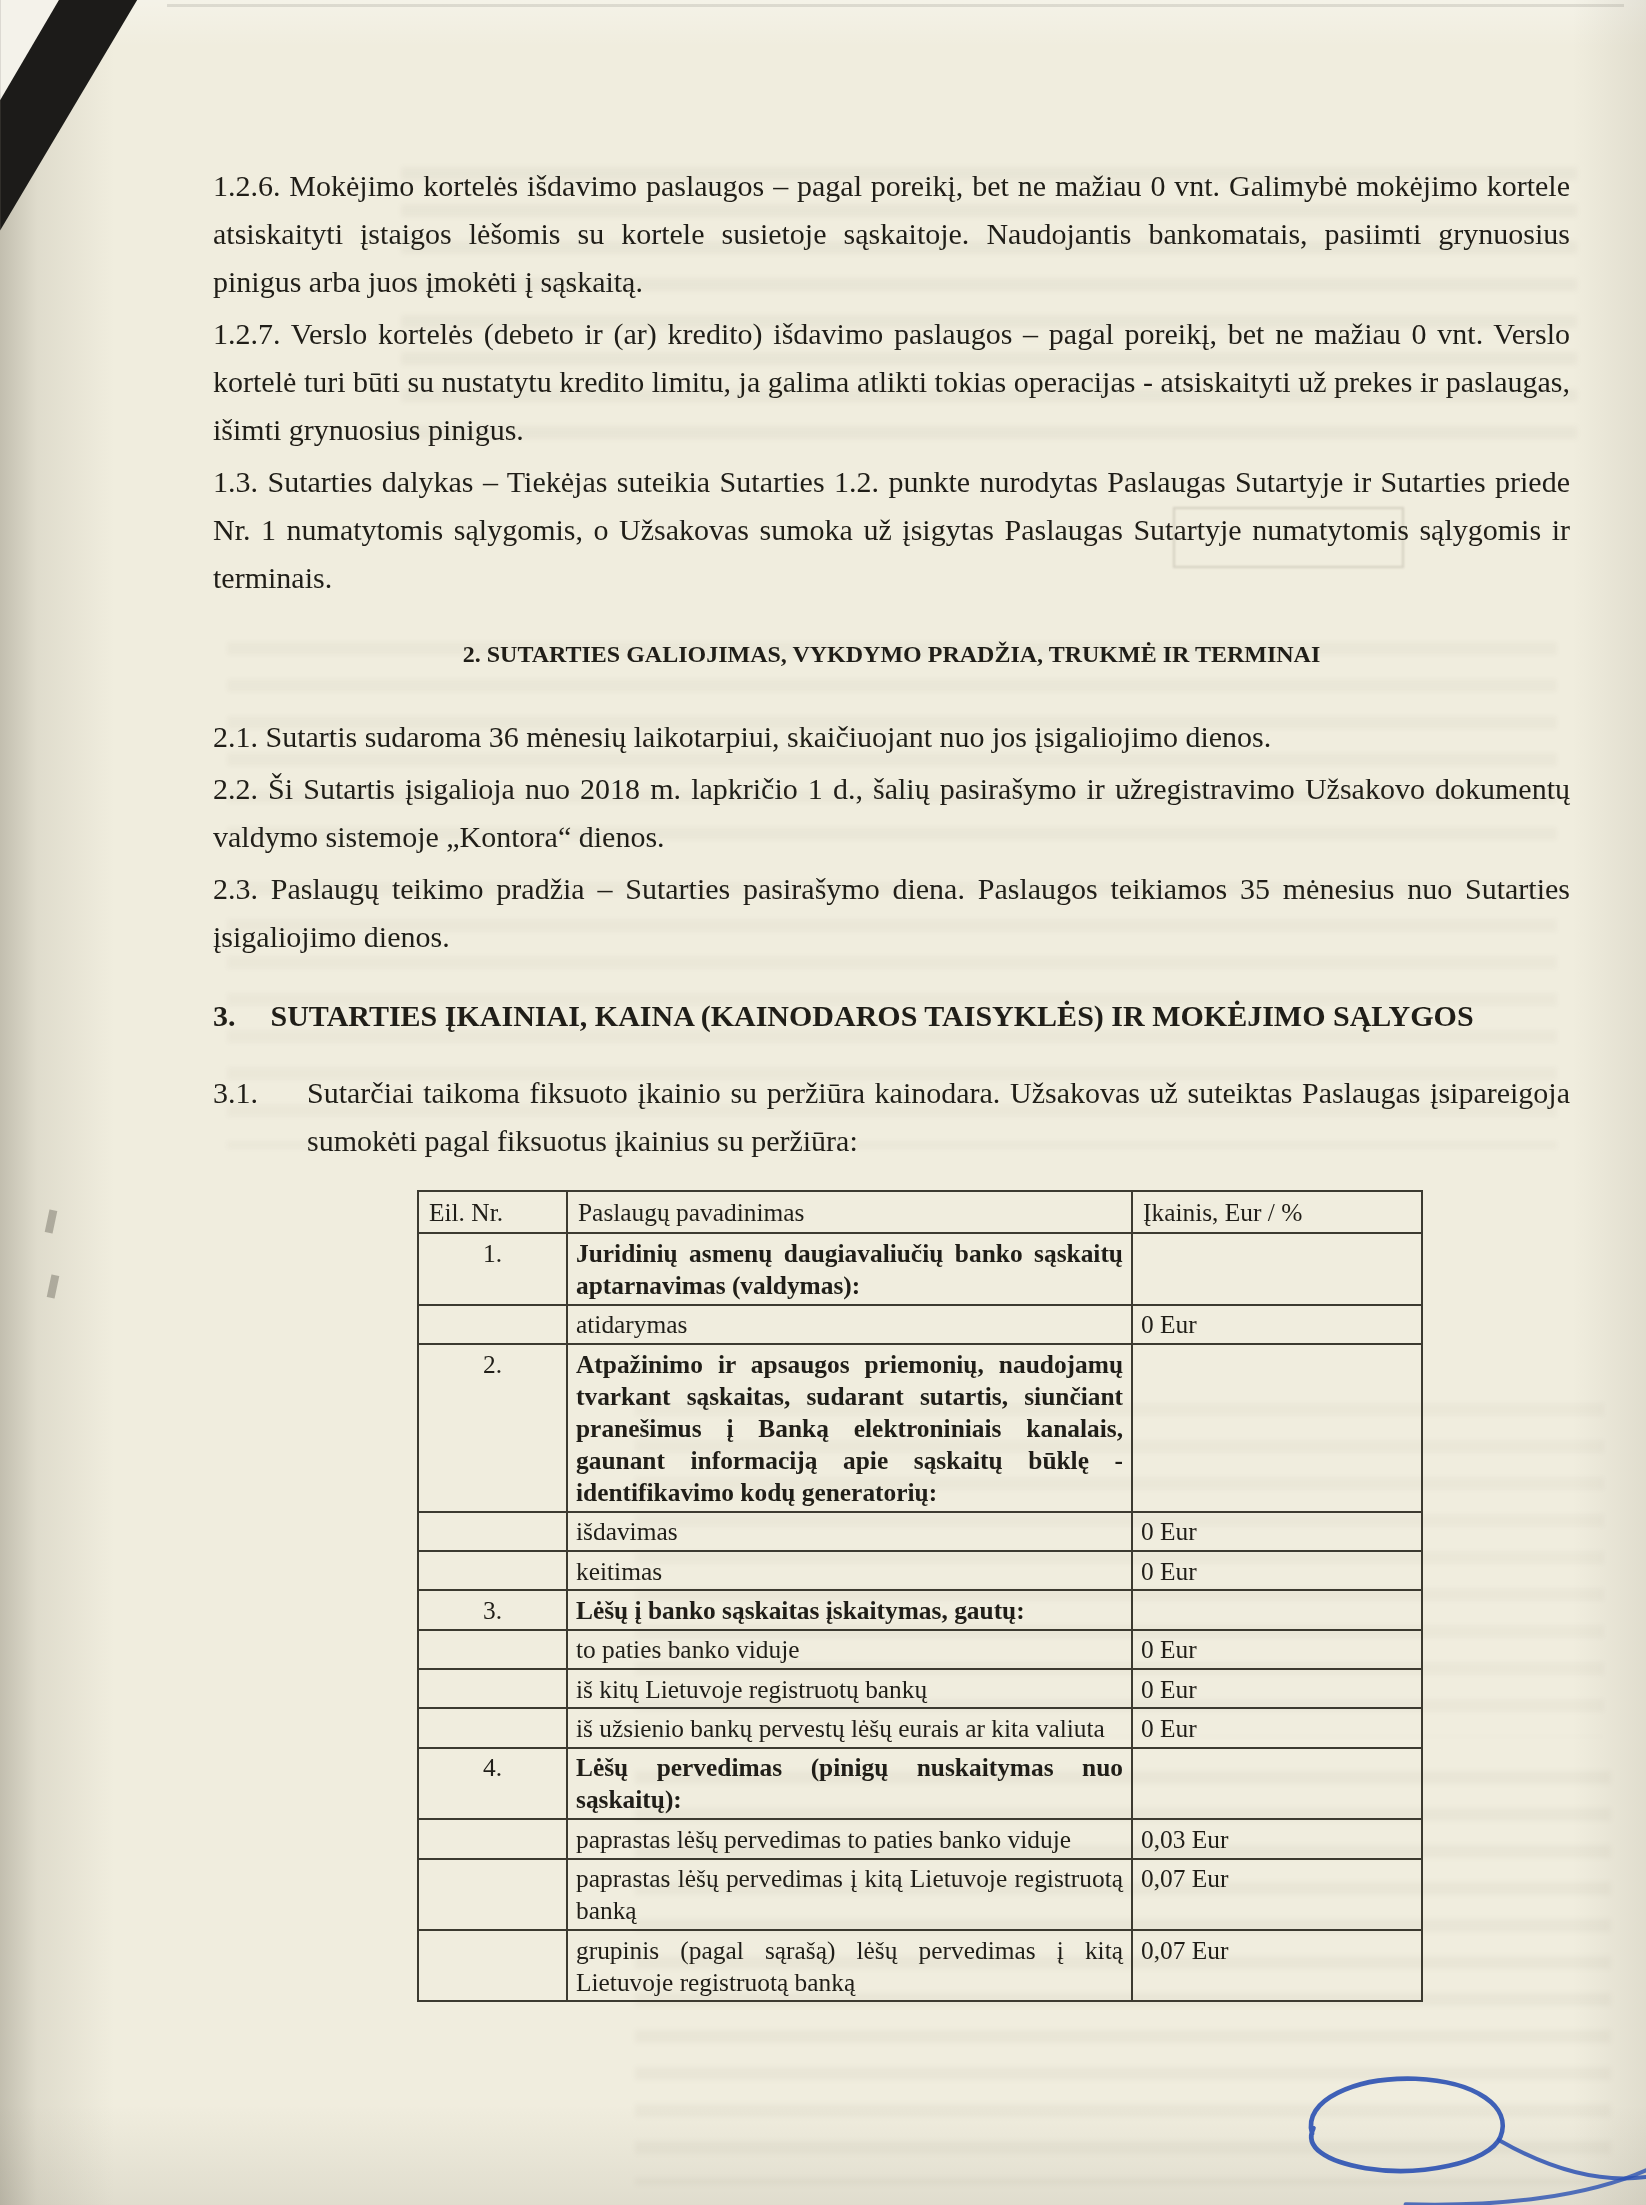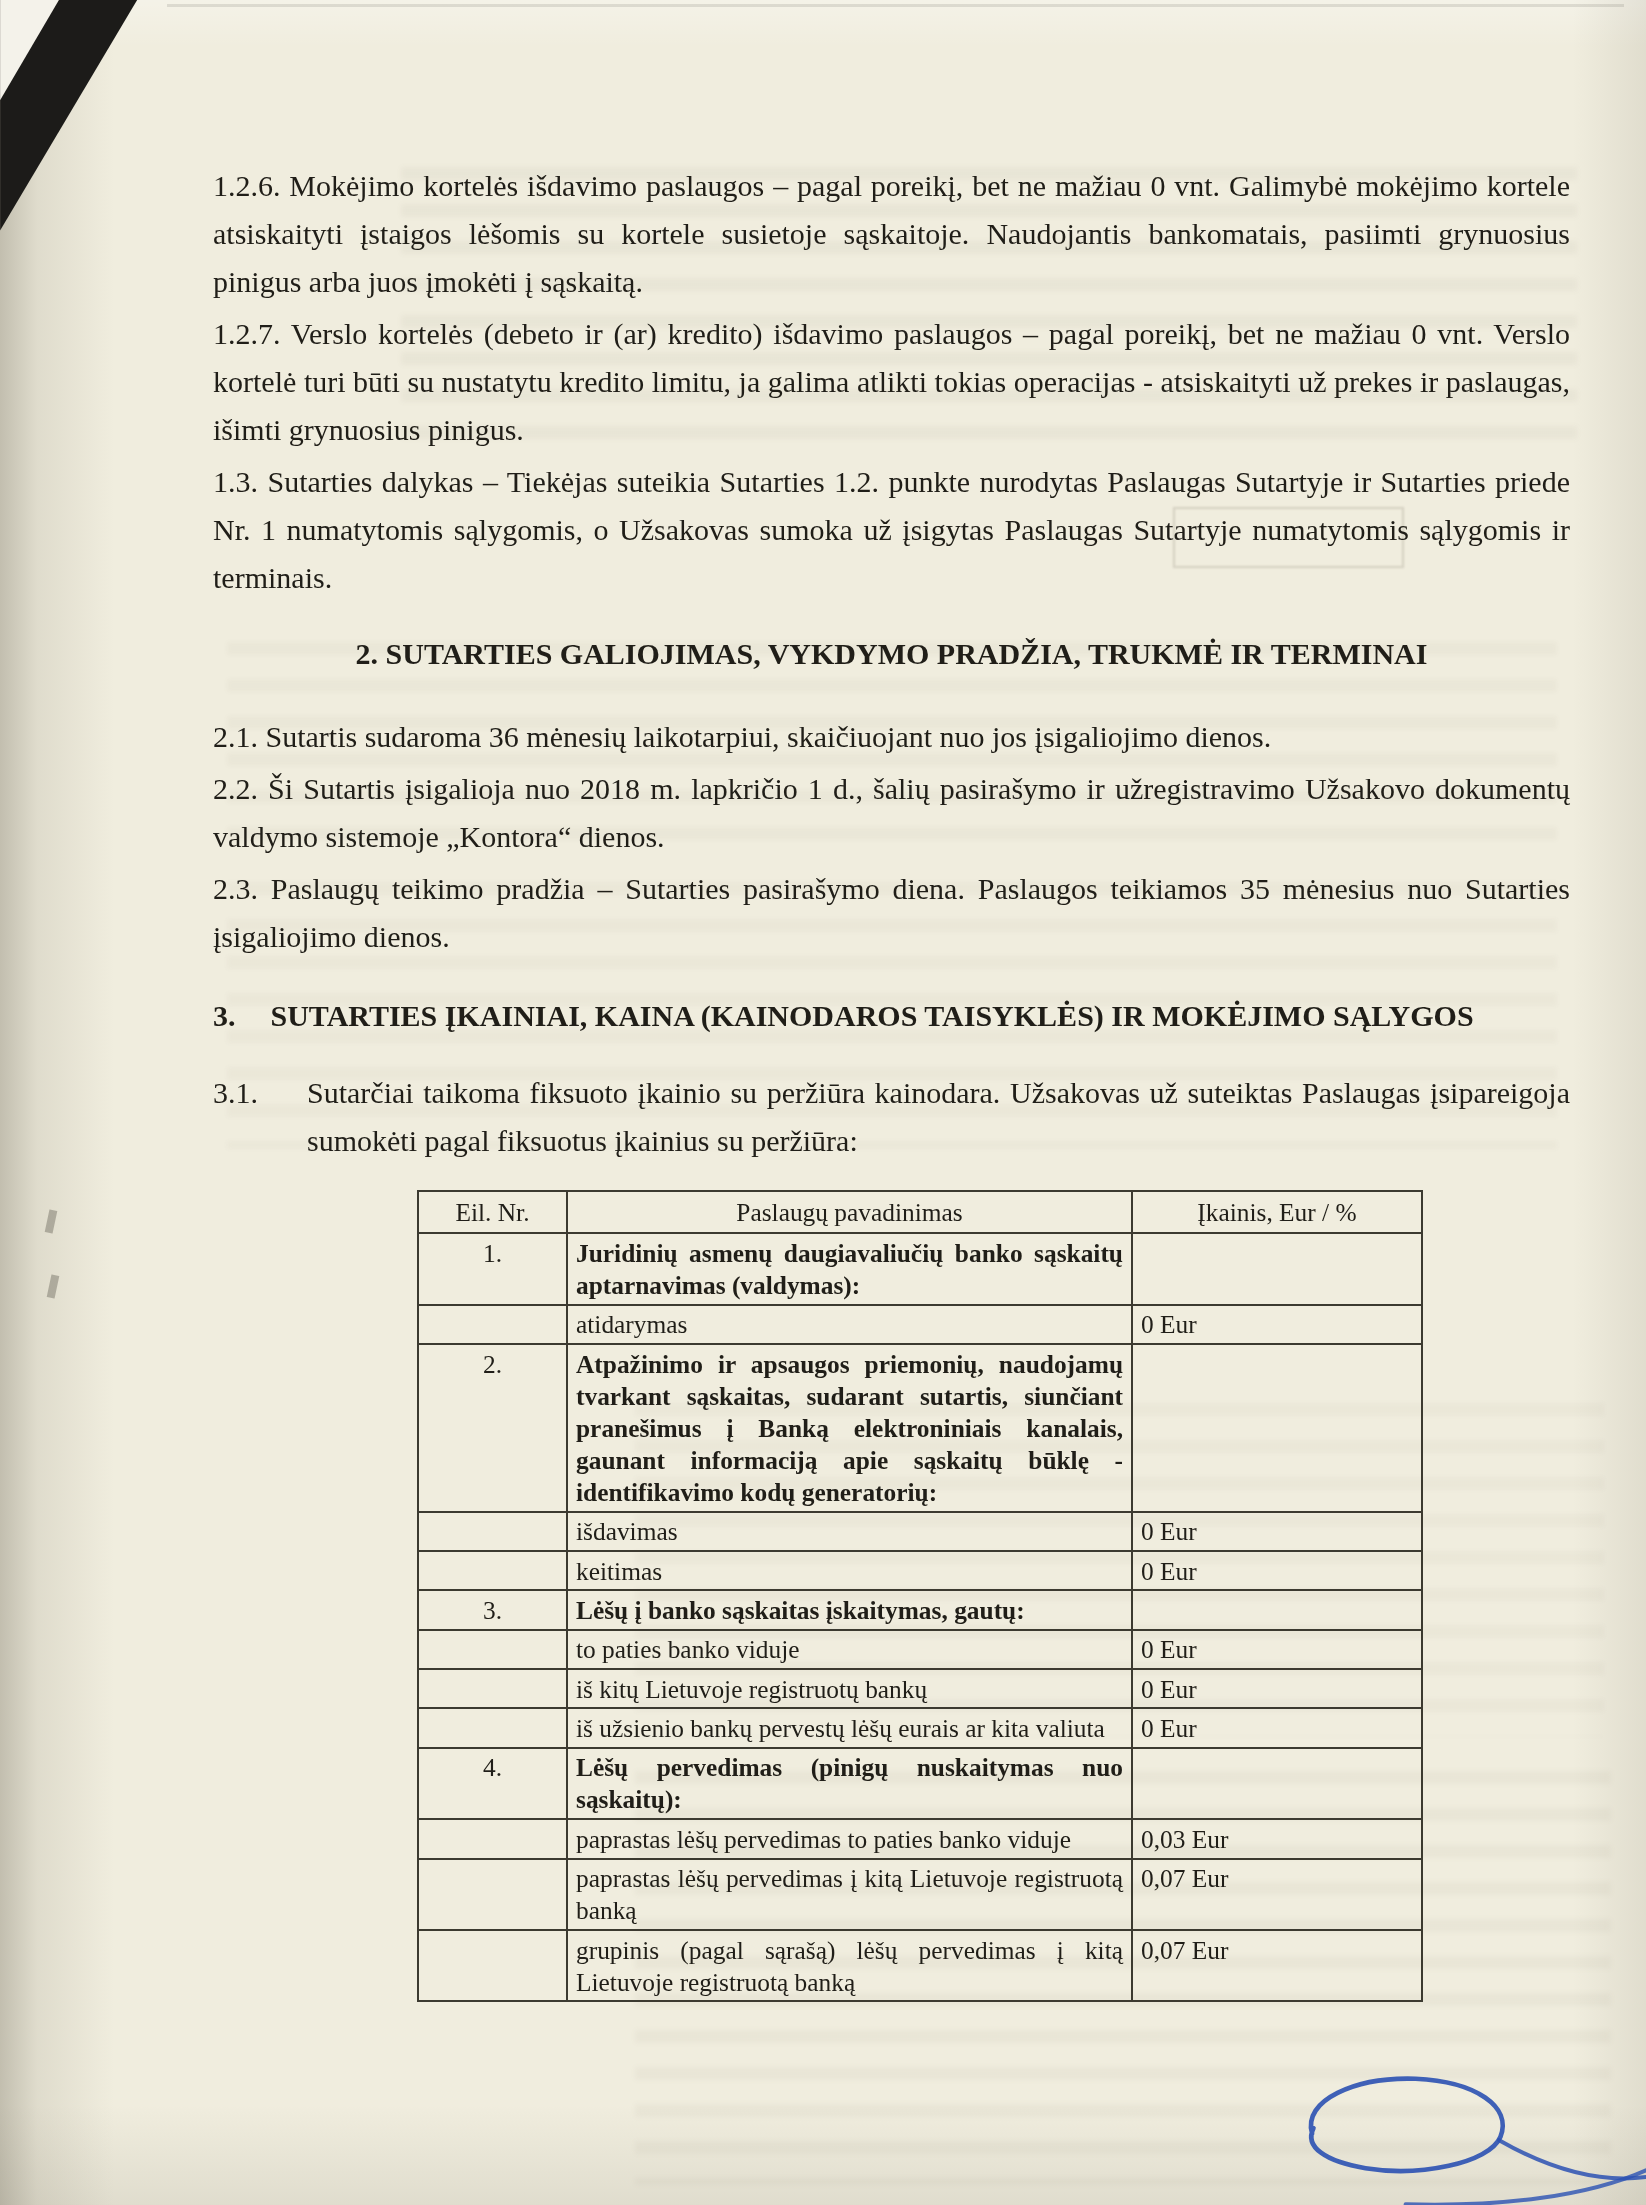--- a/index.html
+++ b/index.html
@@ -37,38 +37,38 @@
     width:8px;height:23px;transform:rotate(12deg);filter:blur(0.7px);
   }
   
   .content{
     position:absolute;left:213px;top:162px;width:1357px;z-index:10;
     font-size:30px;line-height:48px;text-align:justify;
   }
   .content p{margin:0 0 4px 0;}
   .h2{
     text-align:center;font-weight:bold;margin:28px 0 0 0;
-    font-size:30px;line-height:48px;
+    font-size:24px;line-height:48px;
   }
   .p21{margin-top:35px !important;}
   .h3{
     display:flex;gap:35px;font-weight:bold;margin:31px 0 0 0;
     font-size:30px;line-height:48px;white-space:nowrap;text-align:left;
   }
   .p31{margin-top:29px !important;padding-left:94px;text-indent:-94px;}
   .p31 .num{display:inline-block;width:94px;text-indent:0;}
   
   table.pricing{
     border-collapse:collapse;margin:25.4px 0 0 204px;width:1004px;
     font-size:25.4px;line-height:32px;table-layout:fixed;
   }
   table.pricing th, table.pricing td{
     border:2px solid #3c3a30;vertical-align:top;padding:2.7px 8px;
   }
-  table.pricing th{font-weight:normal;text-align:center;padding:4px 10px;margin-left:12px;}
+  table.pricing th{font-weight:normal;text-align:left;padding:4px 10px;margin-left:12px;}
   table.pricing td.nr{text-align:center;}
   table.pricing td.title{font-weight:bold;}
   table.pricing td.price{text-align:left;}
   
   .corner-svg{position:absolute;left:0;top:0;z-index:20;}
   .pen-svg{position:absolute;left:1232px;top:2040px;z-index:20;}
 </style>
 </head>
 <body>
 

